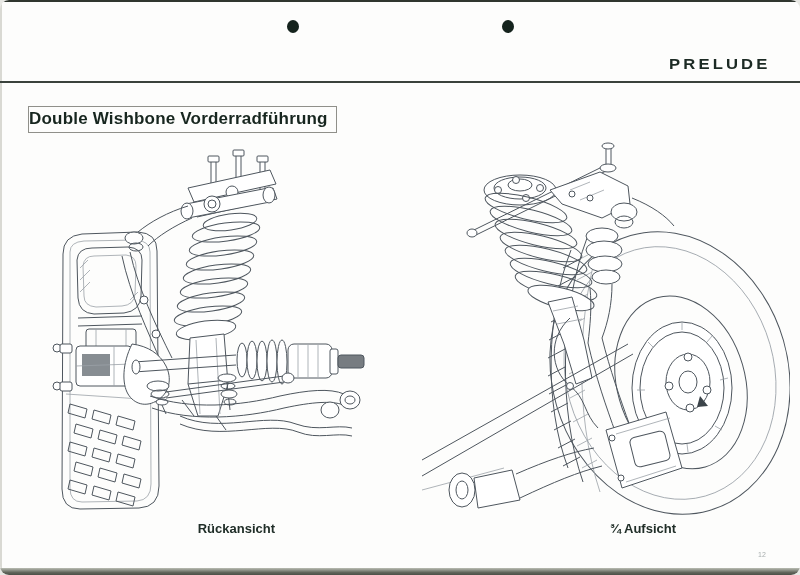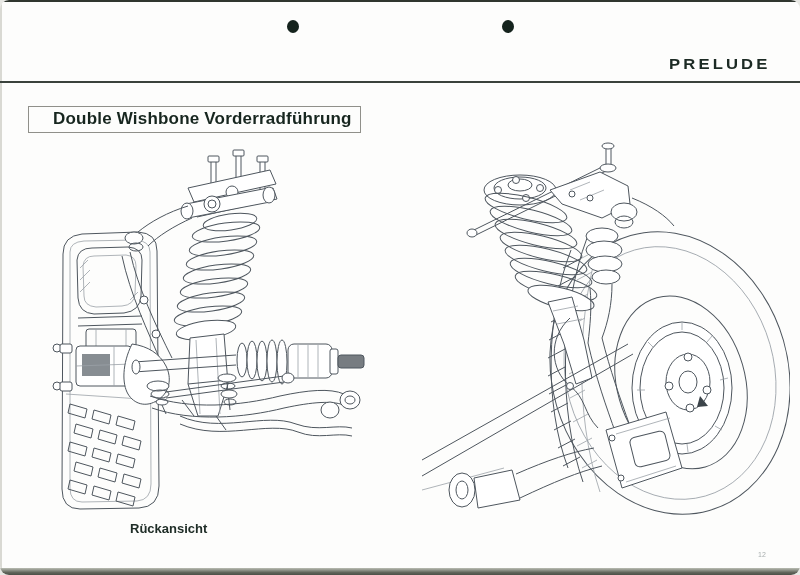--- a/index.html
+++ b/index.html
@@ -15,25 +15,25 @@
   .hole-1{left:287px;top:20px;}
   .hole-2{left:502px;top:20px;}
   .brand-logo{
     top:56px;right:30px;font-size:16px;font-weight:bold;letter-spacing:3px;
     color:#1c2a24;transform:scale(1.04,.88);transform-origin:right center;
     white-space:nowrap;
   }
   .header-rule{top:81px;left:0;right:0;height:2px;background:#3a423c;}
   .title-box{
     left:28px;top:106px;border:1px solid #90908a;background:#fdfdfc;
-    padding:2px 8px 3px 24px;
+    padding:2px 8px 3px 0;
   }
   .title-text{font-size:17px;font-weight:bold;letter-spacing:.2px;color:#17261f;}
   .figure{pointer-events:none;}
-  .caption{font-size:13px;font-weight:bold;color:#202e28;text-align:left;}
+  .caption{font-size:13px;font-weight:bold;color:#202e28;text-align:right;}
   .caption-left{left:130px;top:521px;width:145px;}
   .caption-right{left:528px;top:521px;width:148px;}
   .page-number{left:758px;top:551px;font-size:7px;color:#a8aeae;}
   .bottom-bar{
     left:0;right:0;bottom:0;height:7px;
     background:linear-gradient(180deg,#babdb3 0%,#60645a 65%,#4c5047 100%);
   }
   svg .ln{stroke:#4e565e;fill:none;stroke-width:1;}
   svg .lt{stroke:#9aa1a7;fill:none;stroke-width:.8;}
   svg .wh{stroke:#4e565e;fill:#ffffff;stroke-width:1;}
@@ -303,16 +303,17 @@
       <path class="lt" d="M2,352 L84,330"></path>
       <ellipse class="wh" cx="42" cy="352" rx="13" ry="17"></ellipse>
       <ellipse class="ln" cx="42" cy="352" rx="6" ry="9"></ellipse>
       <path class="wh" d="M54,340 L92,332 L100,362 L58,370 Z"></path>
       <path class="ln" d="M96,336 C128,322 152,314 174,310"></path>
       <path class="ln" d="M100,360 C134,344 158,334 182,328"></path>
     </g>
   </svg>
 
   <div class="abs caption caption-left">Rückansicht</div>
+  <div class="abs caption caption-right">¾ Aufsicht</div>
 
   <div class="abs page-number">12</div>
   <div class="abs bottom-bar"></div>
 </div>
 
 </body></html>

